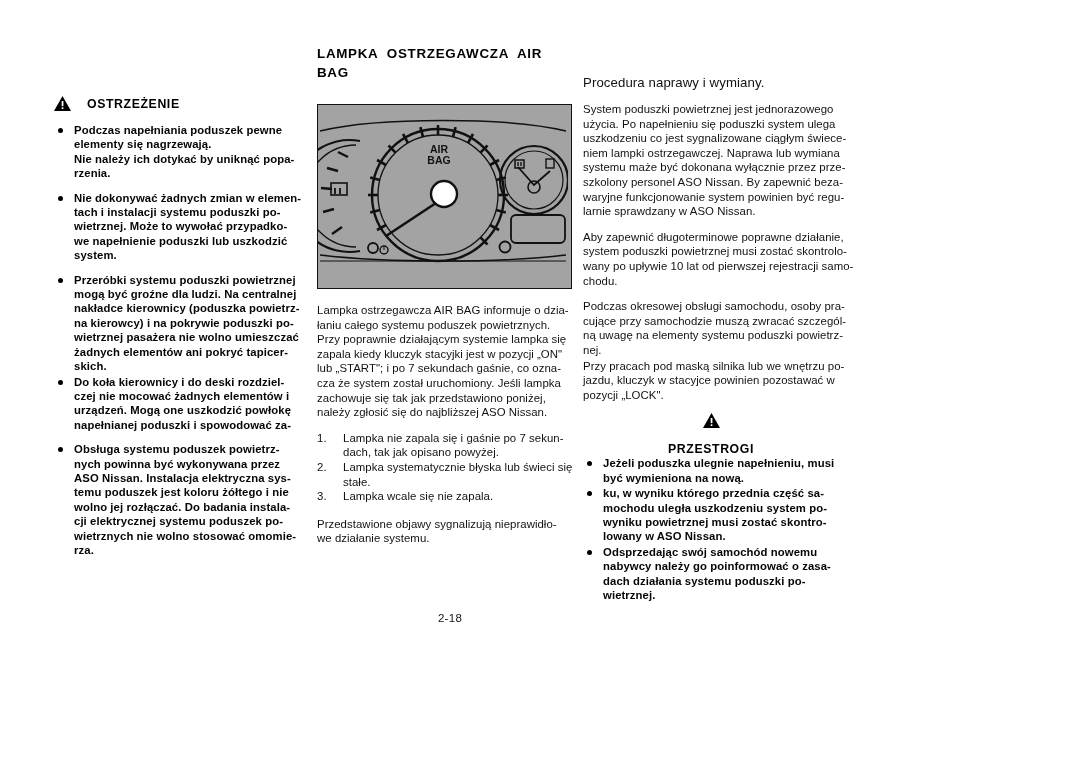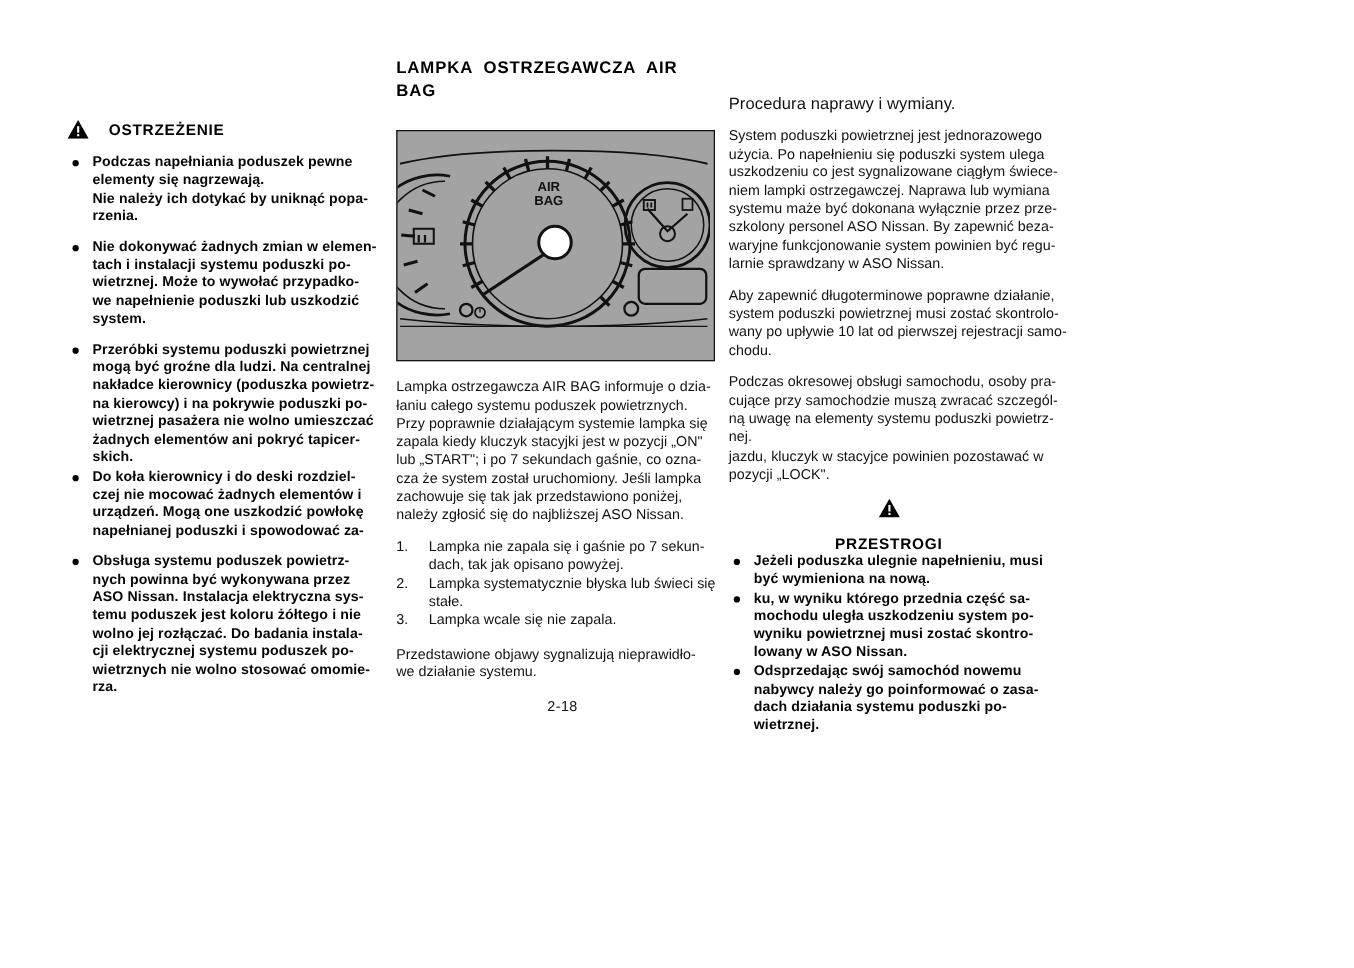--- a/index.html
+++ b/index.html
@@ -322,21 +322,21 @@
         </span>
       </li>
     </ol>
 
     <div class="para last" style="margin-top:13px;">
       <span class="ln">Przedstawione objawy sygnalizują nieprawidło-</span>
       <span class="ln">we działanie systemu.</span>
     </div>
   </div>
 
-  <div class="page-number" style="left:430px; top:560px; width:40px; text-align:center;">2-18</div>
+  <div class="page-number" style="left:430px; top:612px; width:40px; text-align:center;">2-18</div>
 
   <div class="col" style="left:583px; top:75px; width:256px;">
     <div class="sub-head" style="margin-bottom:12px;">Procedura naprawy i wymiany.</div>
 
     <div class="light-body">
       <div class="para">
         <span class="ln">System poduszki powietrznej jest jednorazowego</span>
         <span class="ln">użycia. Po napełnieniu się poduszki system ulega</span>
         <span class="ln">uszkodzeniu co jest sygnalizowane ciągłym świece-</span>
         <span class="ln">niem lampki ostrzegawczej. Naprawa lub wymiana</span>
@@ -351,20 +351,21 @@
         <span class="ln">wany po upływie 10 lat od pierwszej rejestracji samo-</span>
         <span class="ln">chodu.</span>
       </div>
       <div class="para" style="margin-bottom:1px;">
         <span class="ln">Podczas okresowej obsługi samochodu, osoby pra-</span>
         <span class="ln">cujące przy samochodzie muszą zwracać szczegól-</span>
         <span class="ln">ną uwagę na elementy systemu poduszki powietrz-</span>
         <span class="ln">nej.</span>
       </div>
       <div class="para">
+        <span class="ln">Przy pracach pod maską silnika lub we wnętrzu po-</span>
         <span class="ln">jazdu, kluczyk w stacyjce powinien pozostawać w</span>
         <span class="ln">pozycji „LOCK".</span>
       </div>
     </div>
 
     <div class="warn-head tight" style="margin-top:6px; margin-bottom:0;flex-direction:column;">
       <span class="tri-icon">
         <svg width="17" height="15" viewBox="0 0 17 15">
           <polygon points="8.5,0 17,15 0,15" fill="#000"></polygon>
           <rect x="7.7" y="5.0" width="1.7" height="5.2" fill="#fff"></rect>

